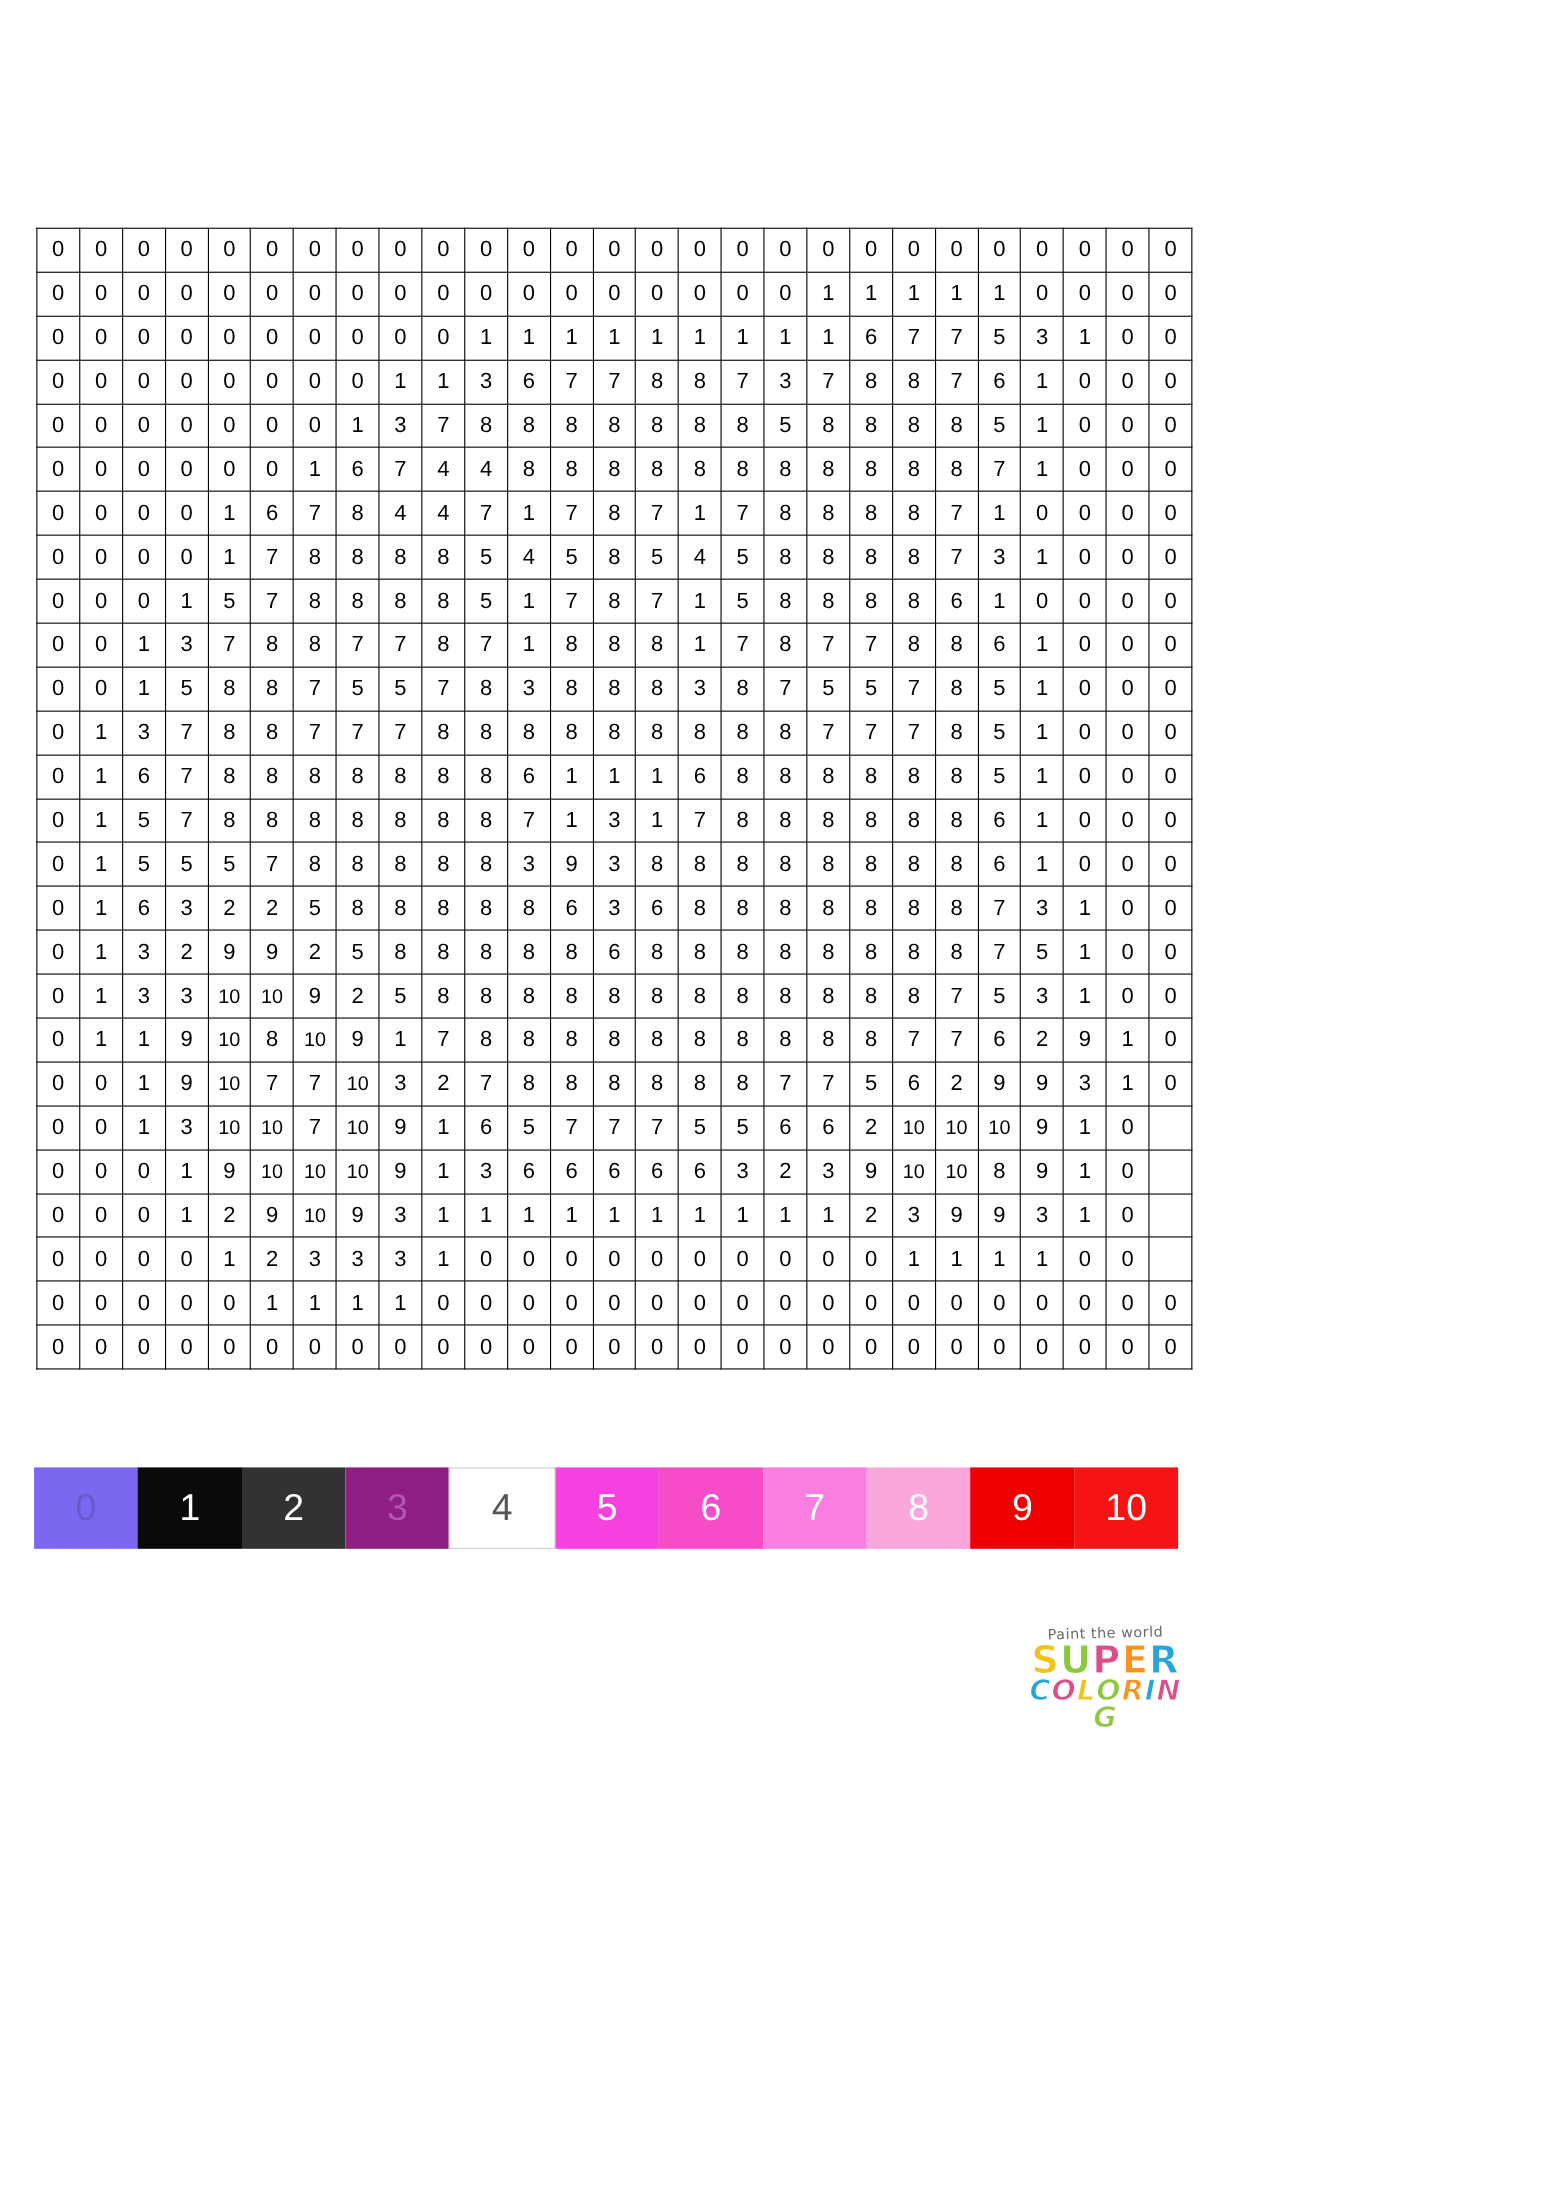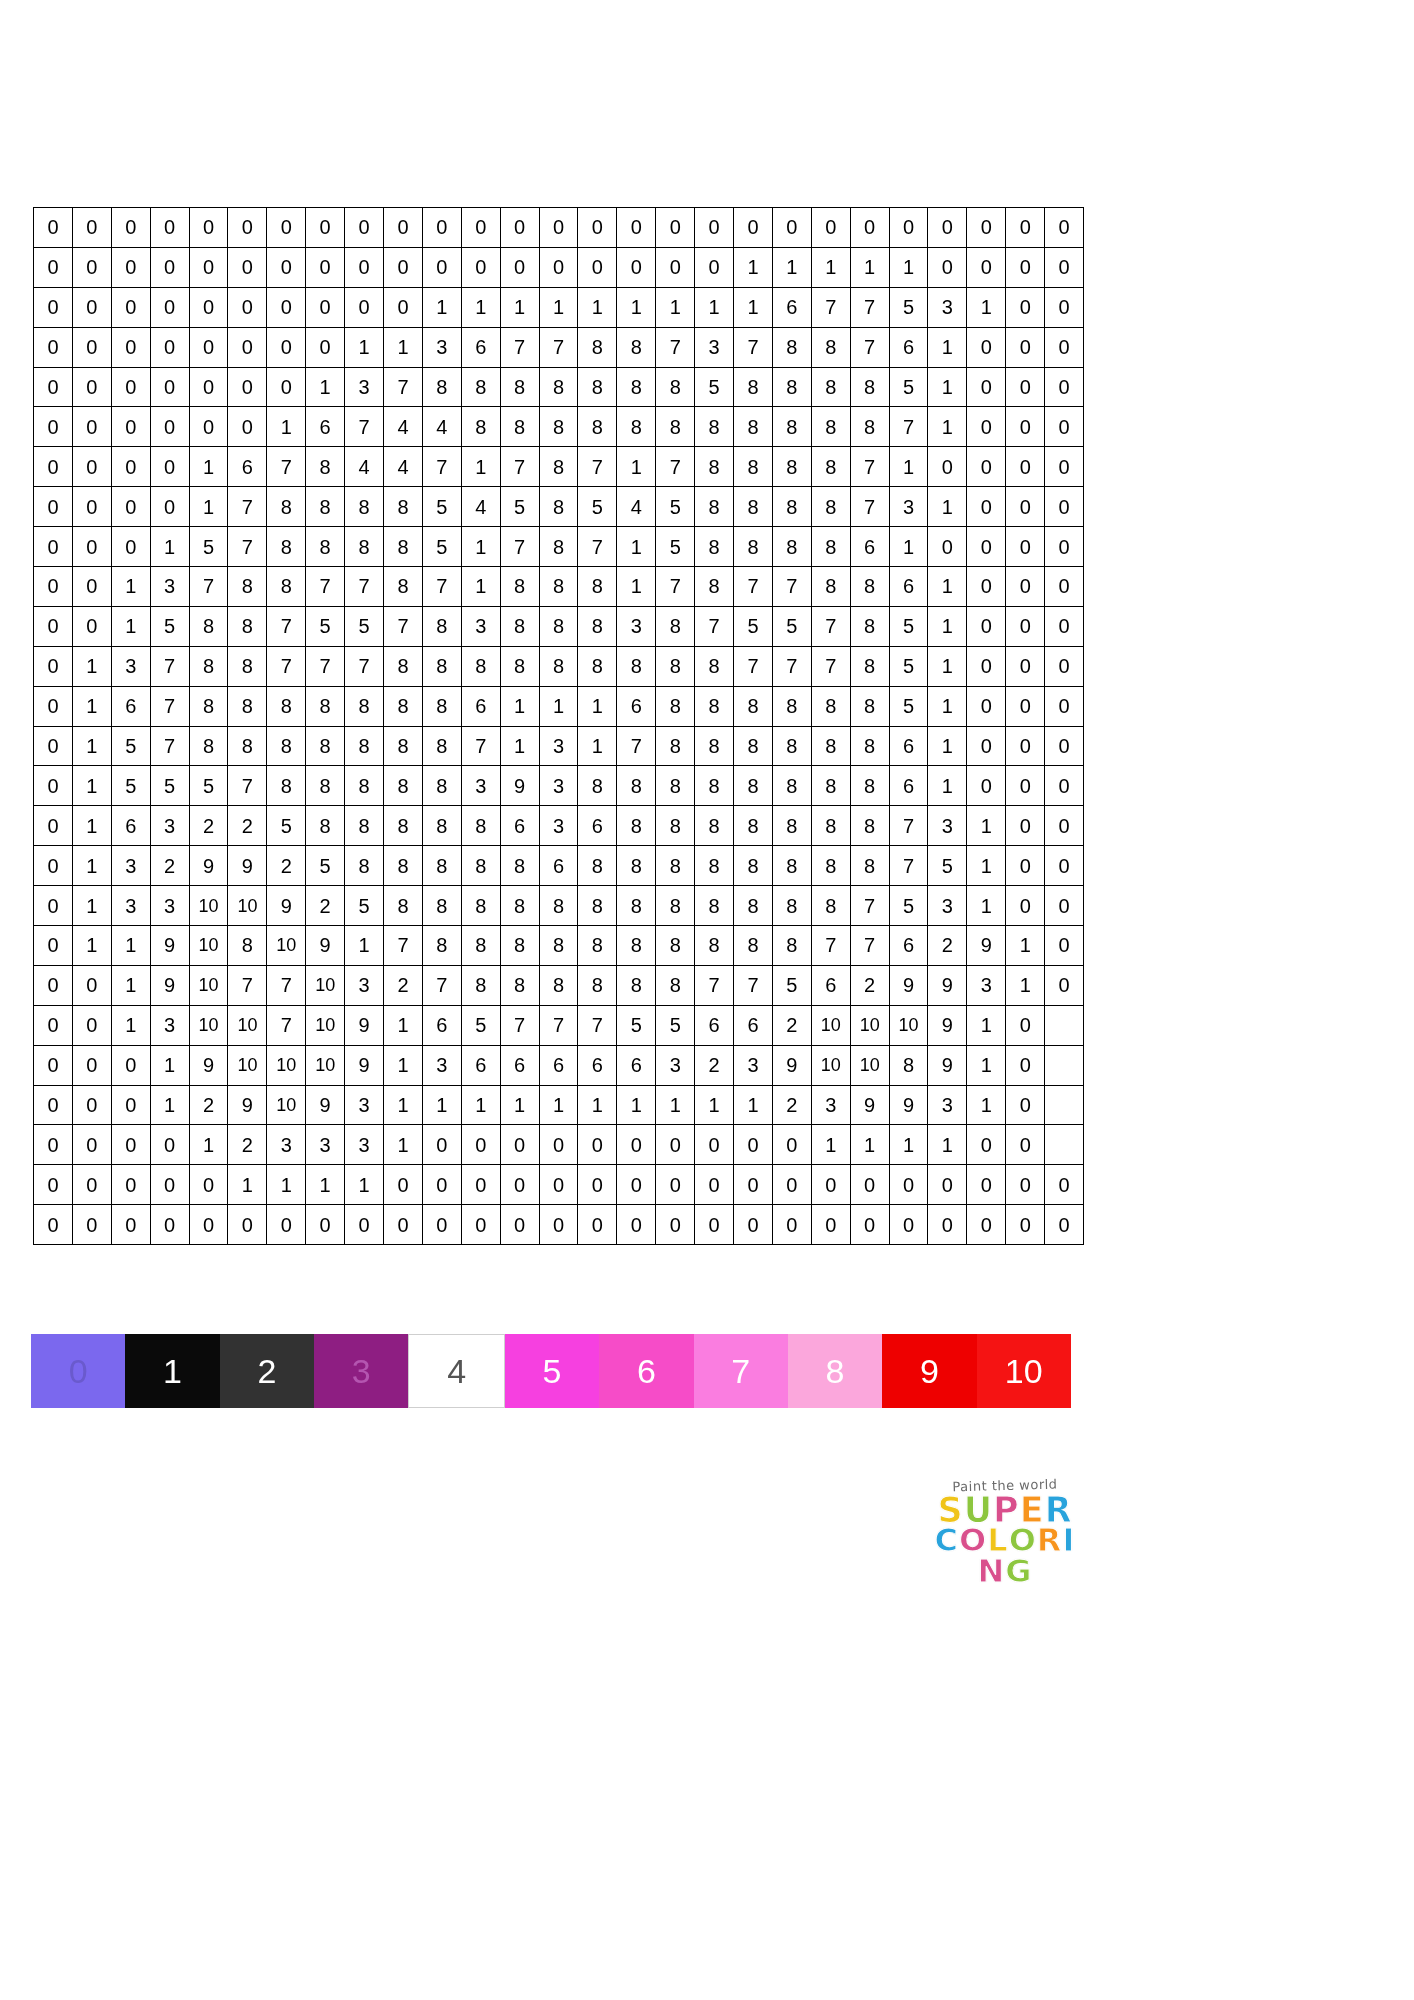--- a/index.html
+++ b/index.html
@@ -90,22 +90,23 @@
     font-size: 35px;
     letter-spacing: 1px;
     line-height: 0.95;
   }
   #logo .word span {
     display: inline-block;
     -webkit-text-stroke: 1px #ffffff;
     text-shadow: 0 0 1px rgba(0,0,0,0.25);
   }
   #logo .word.second {
-    font-size: 32px;
+    font-size: 26px;
     margin-top: -2px;
+    font-style: italic;
   }
 </style>
 </head>
 <body>
 
 <div id="page">
 
   <div id="grid-wrap">
     <table class="pixel-grid" id="pixel-grid">
       <tbody>

